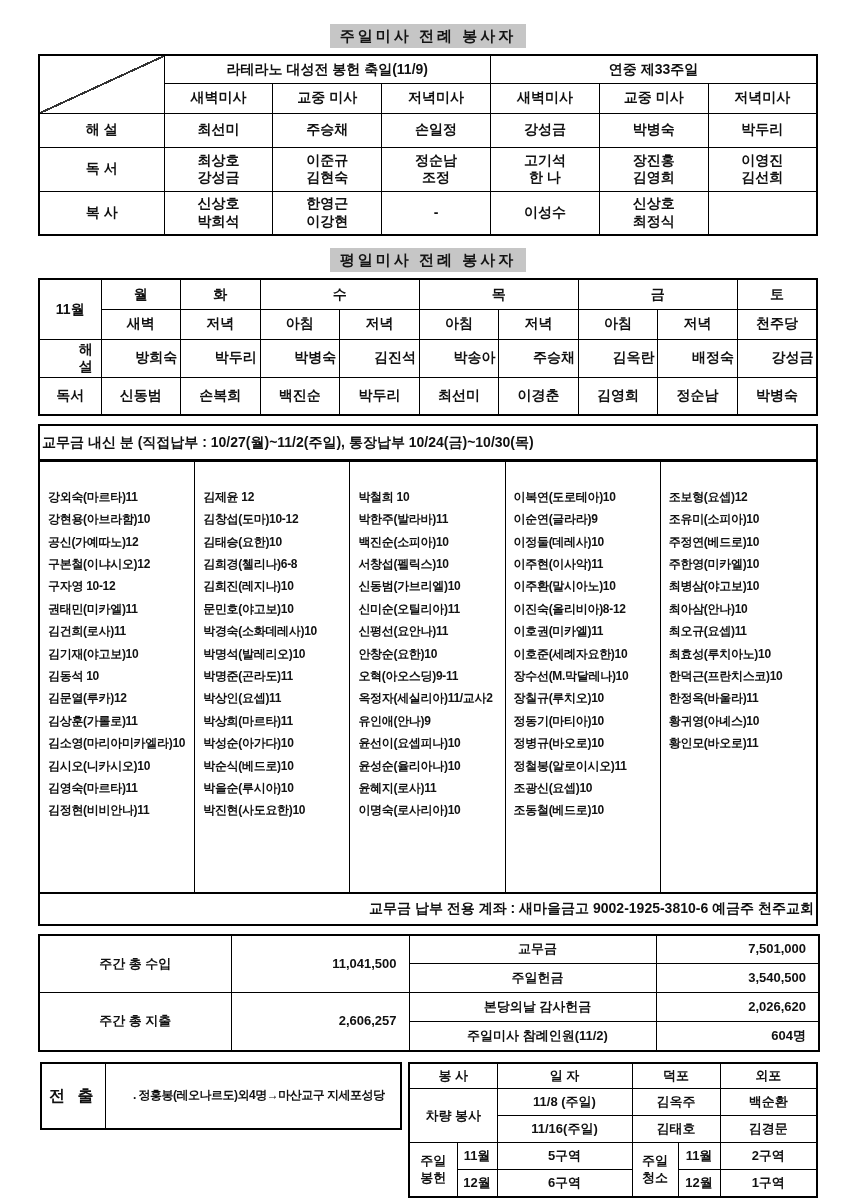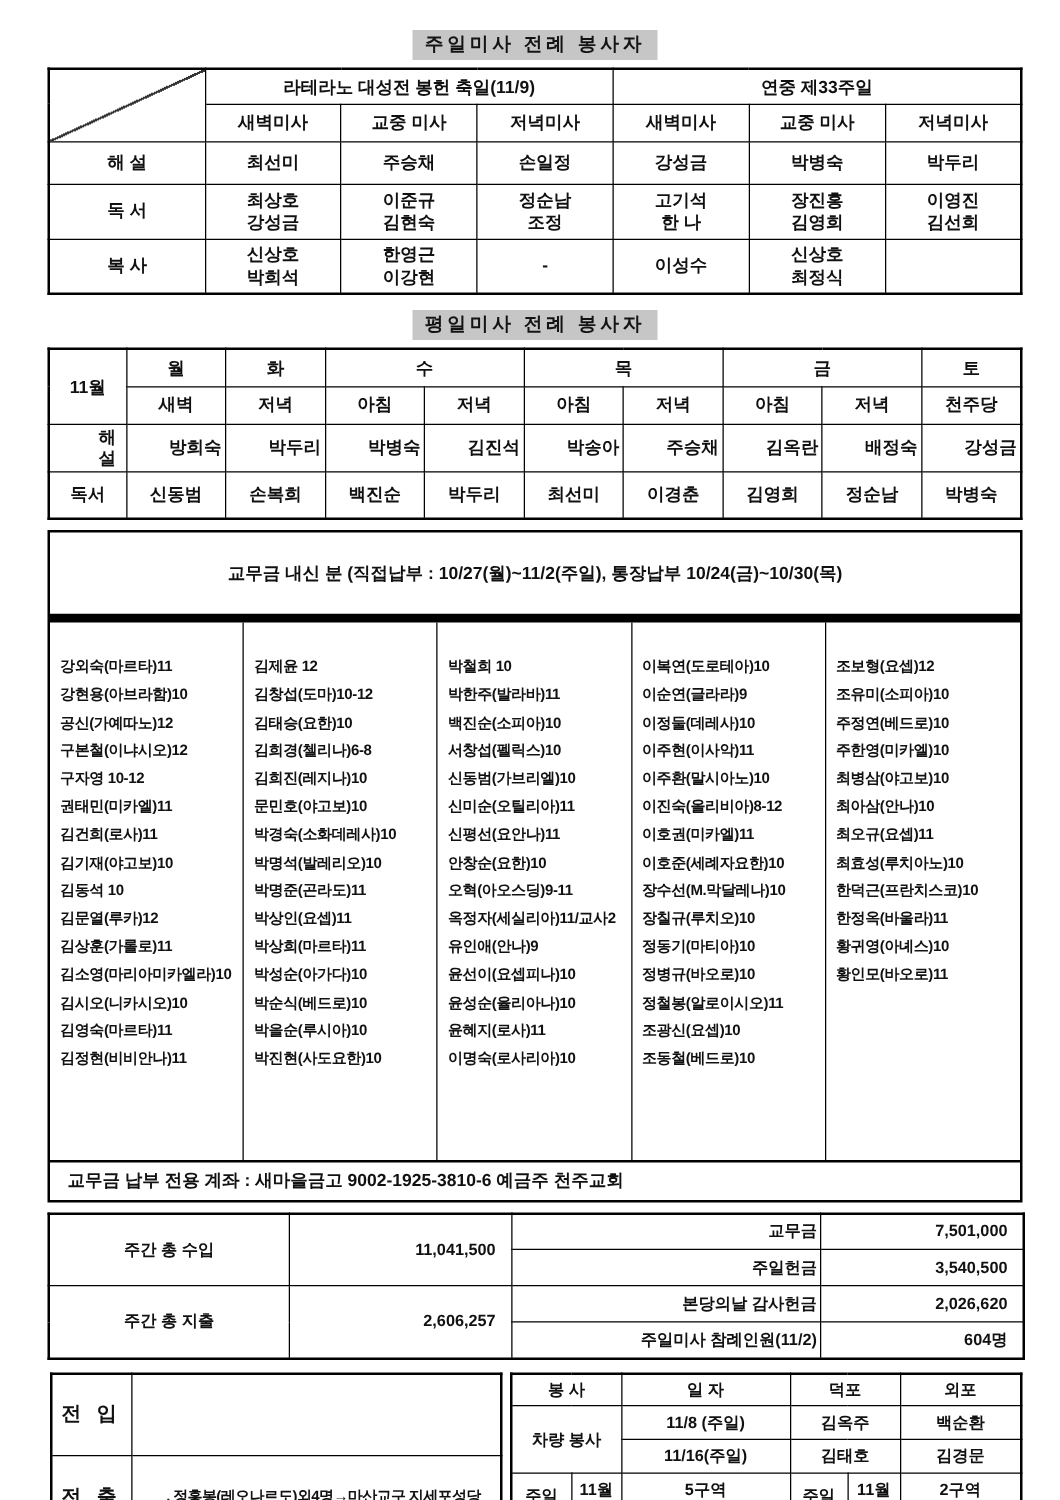--- a/index.html
+++ b/index.html
@@ -40,43 +40,43 @@
 
   
   .weekday tr.hdr1 td { height:30px; }
   .weekday tr.hdr2 td { height:30px; }
   .weekday tr.r1 td { height:36px;padding-left:33px; }
   .weekday tr.r2 td { height:38px; }
 
   
   .don-wrap { border:2px solid #000; width:780px; margin-top:8px; }
   .don-header {
-    border-bottom:7px solid #000000; text-align:center;
-    font-weight:bold; font-size:14px; padding:24px 2px; line-height:1.2;
+    border-bottom:3px solid #000000; 
+    font-weight:bold; font-size:14px; padding:8px 2px; line-height:1.2;
   }
   .don-cols { display:flex; }
   .don-col {
     width:20%; min-height:430px; border-right:1px solid #000;
     padding:24px 4px 6px 8px;
   }
   .don-col:last-child { border-right:none; }
   .name-item {
     font-size:12px; font-weight:bold; line-height:22.4px;
     white-space:nowrap; letter-spacing:-0.3px;
   }
   .don-account {
-    border-top:2px solid #000; text-align:left; font-weight:bold;
-    font-size:14px; padding:6px 14px;
+    border-top:2px solid #000; text-align:right; font-weight:bold;
+    font-size:14px; padding:6px 2px;
   }
 
   
   .finance { margin-top:8px; }
   .finance td { height:29px; font-size:13px; }
   .fin-label { text-align:center; }
-  .fin-label-l { text-align:right; padding-left:12px; }
+  .fin-label-l { text-align:center; padding-left:12px; }
   .fin-val { text-align:right; padding-right:12px; }
 
   
   .bottom { display:flex; margin-top:10px; align-items:flex-start; }
   .transfer { border:2px solid #000; width:362px; margin-left:2px; }
   .transfer td { height:66px; font-size:13px; }
   .transfer .t-label { font-size:16px; letter-spacing:4px; }
   .transfer .t-val { text-align:center; padding-left:14px; font-size:12px; letter-spacing:-0.5px; }
   .service { border:2px solid #000; width:410px; margin-left:6px; }
   .service td { font-size:13px; padding:0 1px; }
@@ -341,24 +341,20 @@
     </table>
 
   <div class="bottom">
 
     <table class="transfer">
       <colgroup>
           <col style="width:64px">
           <col>
         </colgroup>
       <tbody>
-          <tr>
-        <td class="t-label">전 입</td>
-        <td class="t-val"></td>
-      </tr>
       <tr>
         <td class="t-label">전 출</td>
         <td class="t-val">. 정홍봉(레오나르도)외4명→마산교구 지세포성당</td>
       </tr>
     </tbody>
       </table>
 
     <table class="service">
       <colgroup>
           <col style="width:48px">

